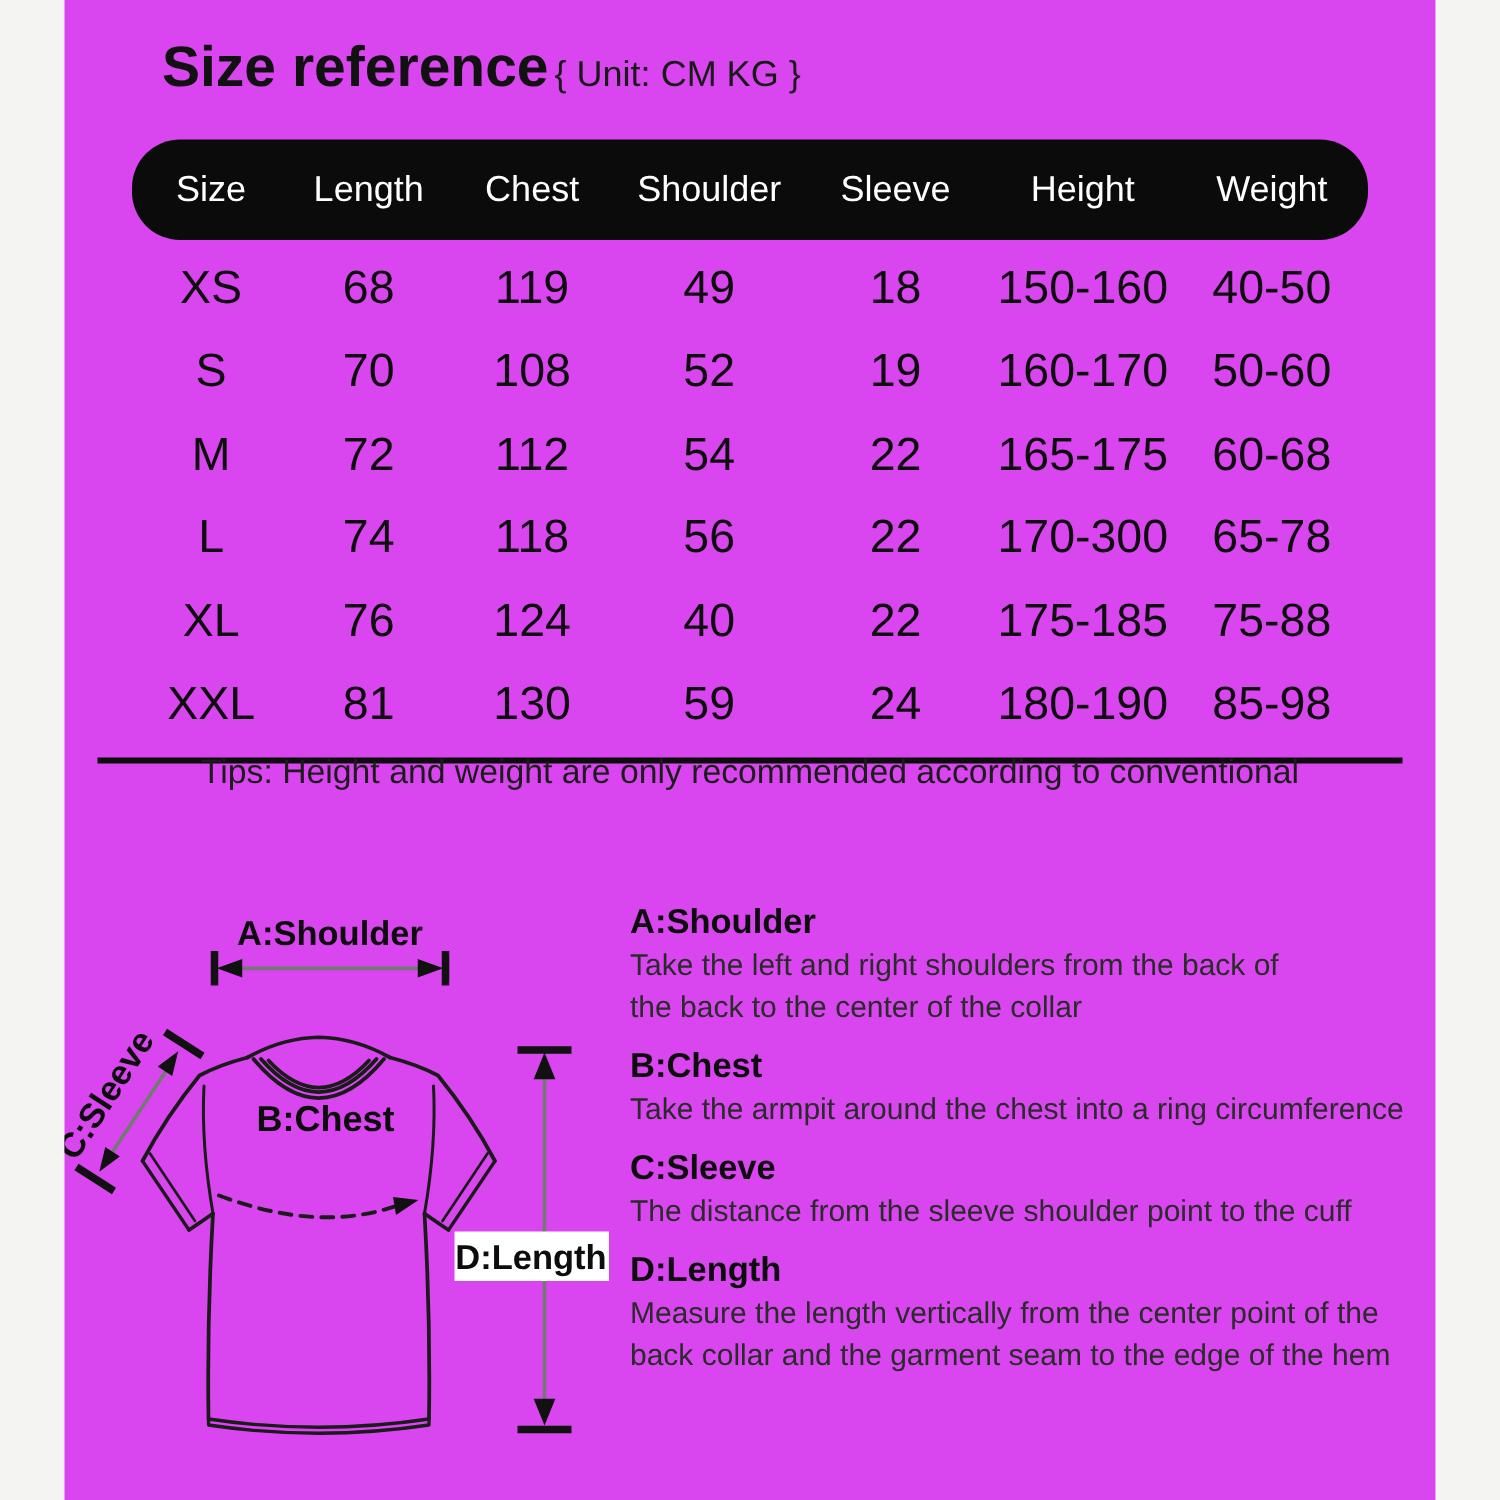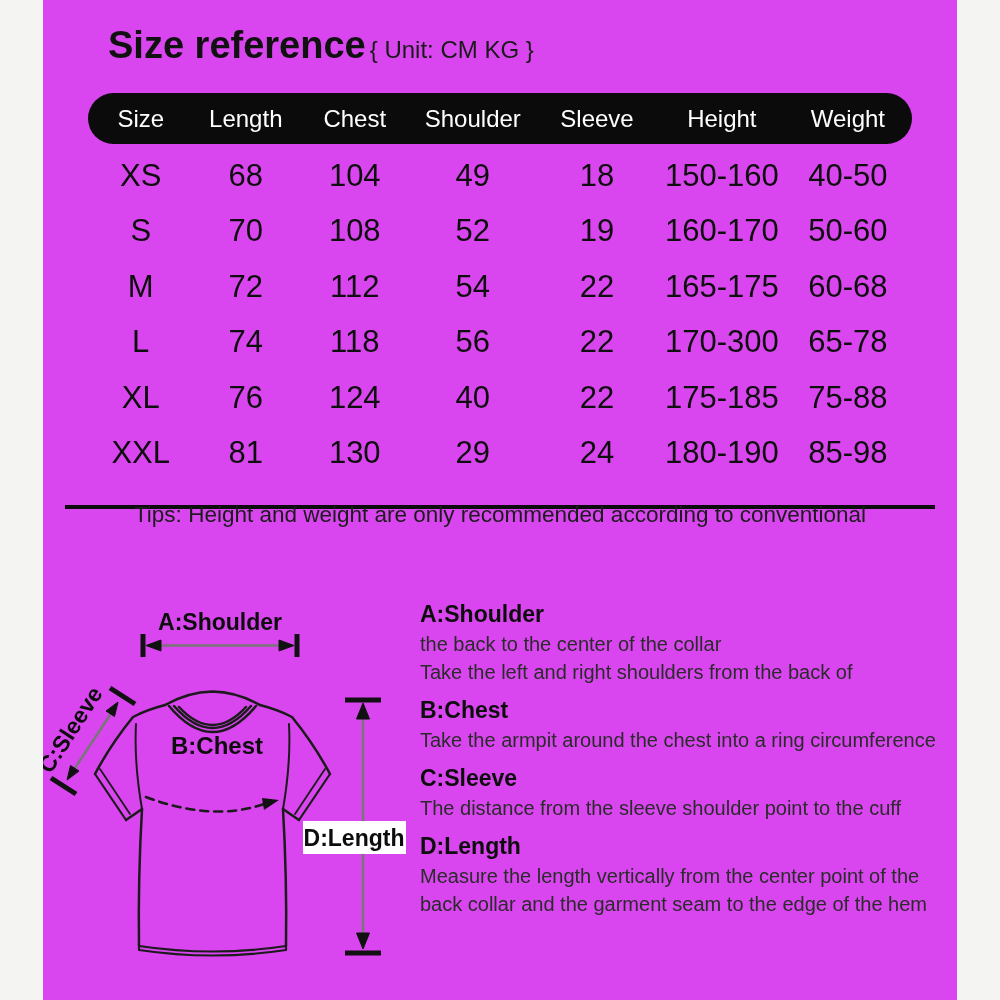--- a/index.html
+++ b/index.html
@@ -16,21 +16,21 @@
     background:#d946ef;
   }
   
   .title-row{position:absolute;left:65px;top:24px;display:flex;align-items:baseline;}
   .title{font-size:38px;font-weight:bold;letter-spacing:0;}
   .unit{font-size:24px;font-weight:400;color:#1a1a1a;margin-left:4px;margin-top:12px;}
   
   .tbl{position:absolute;left:45px;top:93px;width:824px;}
   .tbl-grid{display:grid;grid-template-columns:12.8% 12.7% 13.75% 14.9% 15.25% 15.05% 15.55%;}
   .tbl-head{
-    background:#0b0b0b;color:#ffffff;border-radius:32px;height:51px;align-items:center;
+    background:#0b0b0b;color:#ffffff;border-radius:32px;height:67px;align-items:center;
   }
   .th{font-size:24px;text-align:center;}
   .tbl-body{margin-top:4px;}
   .tr{height:55.5px;align-items:center;}
   .td{font-size:31px;text-align:center;color:#0e0e0e;}
   
   .divider{position:absolute;left:22px;top:505px;width:870px;height:4px;background:#0c0c0c;}
   .tips{position:absolute;left:0;top:499px;width:914px;text-align:center;
         font-size:22.5px;color:#1c1c1c;line-height:32px;}
   
@@ -58,21 +58,21 @@
       <div class="th">Chest</div>
       <div class="th">Shoulder</div>
       <div class="th">Sleeve</div>
       <div class="th">Height</div>
       <div class="th">Weight</div>
     </div>
     <div class="tbl-body">
       <div class="tbl-grid tr">
         <div class="td">XS</div>
         <div class="td">68</div>
-        <div class="td">104</div>
+        <div class="td">119</div>
         <div class="td">49</div>
         <div class="td">18</div>
         <div class="td">150-160</div>
         <div class="td">40-50</div>
       </div>
       <div class="tbl-grid tr">
         <div class="td">S</div>
         <div class="td">70</div>
         <div class="td">108</div>
         <div class="td">52</div>
@@ -104,21 +104,21 @@
         <div class="td">124</div>
         <div class="td">40</div>
         <div class="td">22</div>
         <div class="td">175-185</div>
         <div class="td">75-88</div>
       </div>
       <div class="tbl-grid tr">
         <div class="td">XXL</div>
         <div class="td">81</div>
         <div class="td">130</div>
-        <div class="td">29</div>
+        <div class="td">59</div>
         <div class="td">24</div>
         <div class="td">180-190</div>
         <div class="td">85-98</div>
       </div>
     </div>
   </div>
 
   <div class="divider"></div>
 
   <div class="tips">
@@ -183,22 +183,22 @@
       <polygon points="320,105 313.5,121 326.5,121"></polygon>
       <polygon points="320,351 313.5,335 326.5,335"></polygon>
     </g>
     <rect x="260" y="223" width="103" height="33" fill="#ffffff"></rect>
     <text x="311" y="248" text-anchor="middle" font-size="23" font-weight="bold" fill="#0d0d0d">D:Length</text>
   </svg>
 
   <div class="measures">
     <div class="measure">
       <div class="m-head">A:Shoulder</div>
+      <div class="m-line">Take the left and right shoulders from the back of</div>
       <div class="m-line">the back to the center of the collar</div>
-      <div class="m-line">Take the left and right shoulders from the back of</div>
     </div>
     <div class="measure">
       <div class="m-head">B:Chest</div>
       <div class="m-line">Take the armpit around the chest into a ring circumference</div>
 
     </div>
     <div class="measure">
       <div class="m-head">C:Sleeve</div>
       <div class="m-line">The distance from the sleeve shoulder point to the cuff</div>
 

